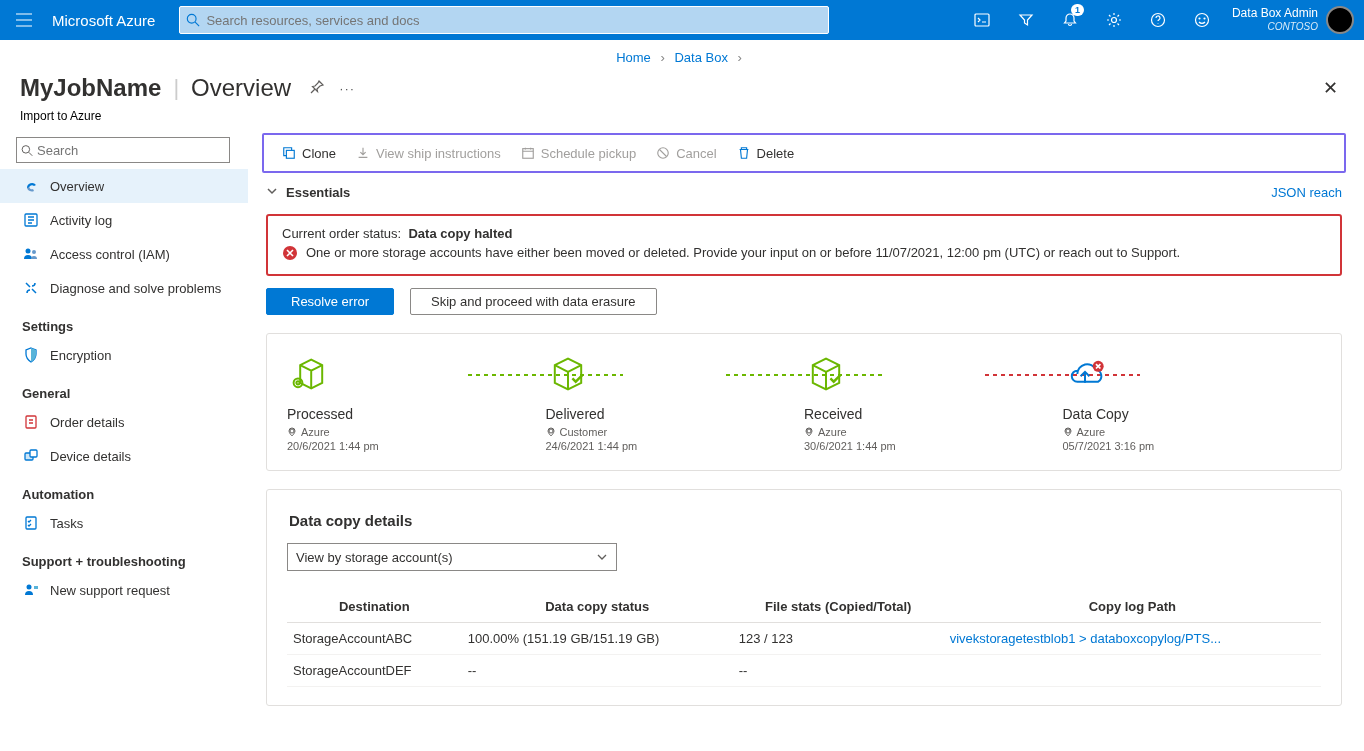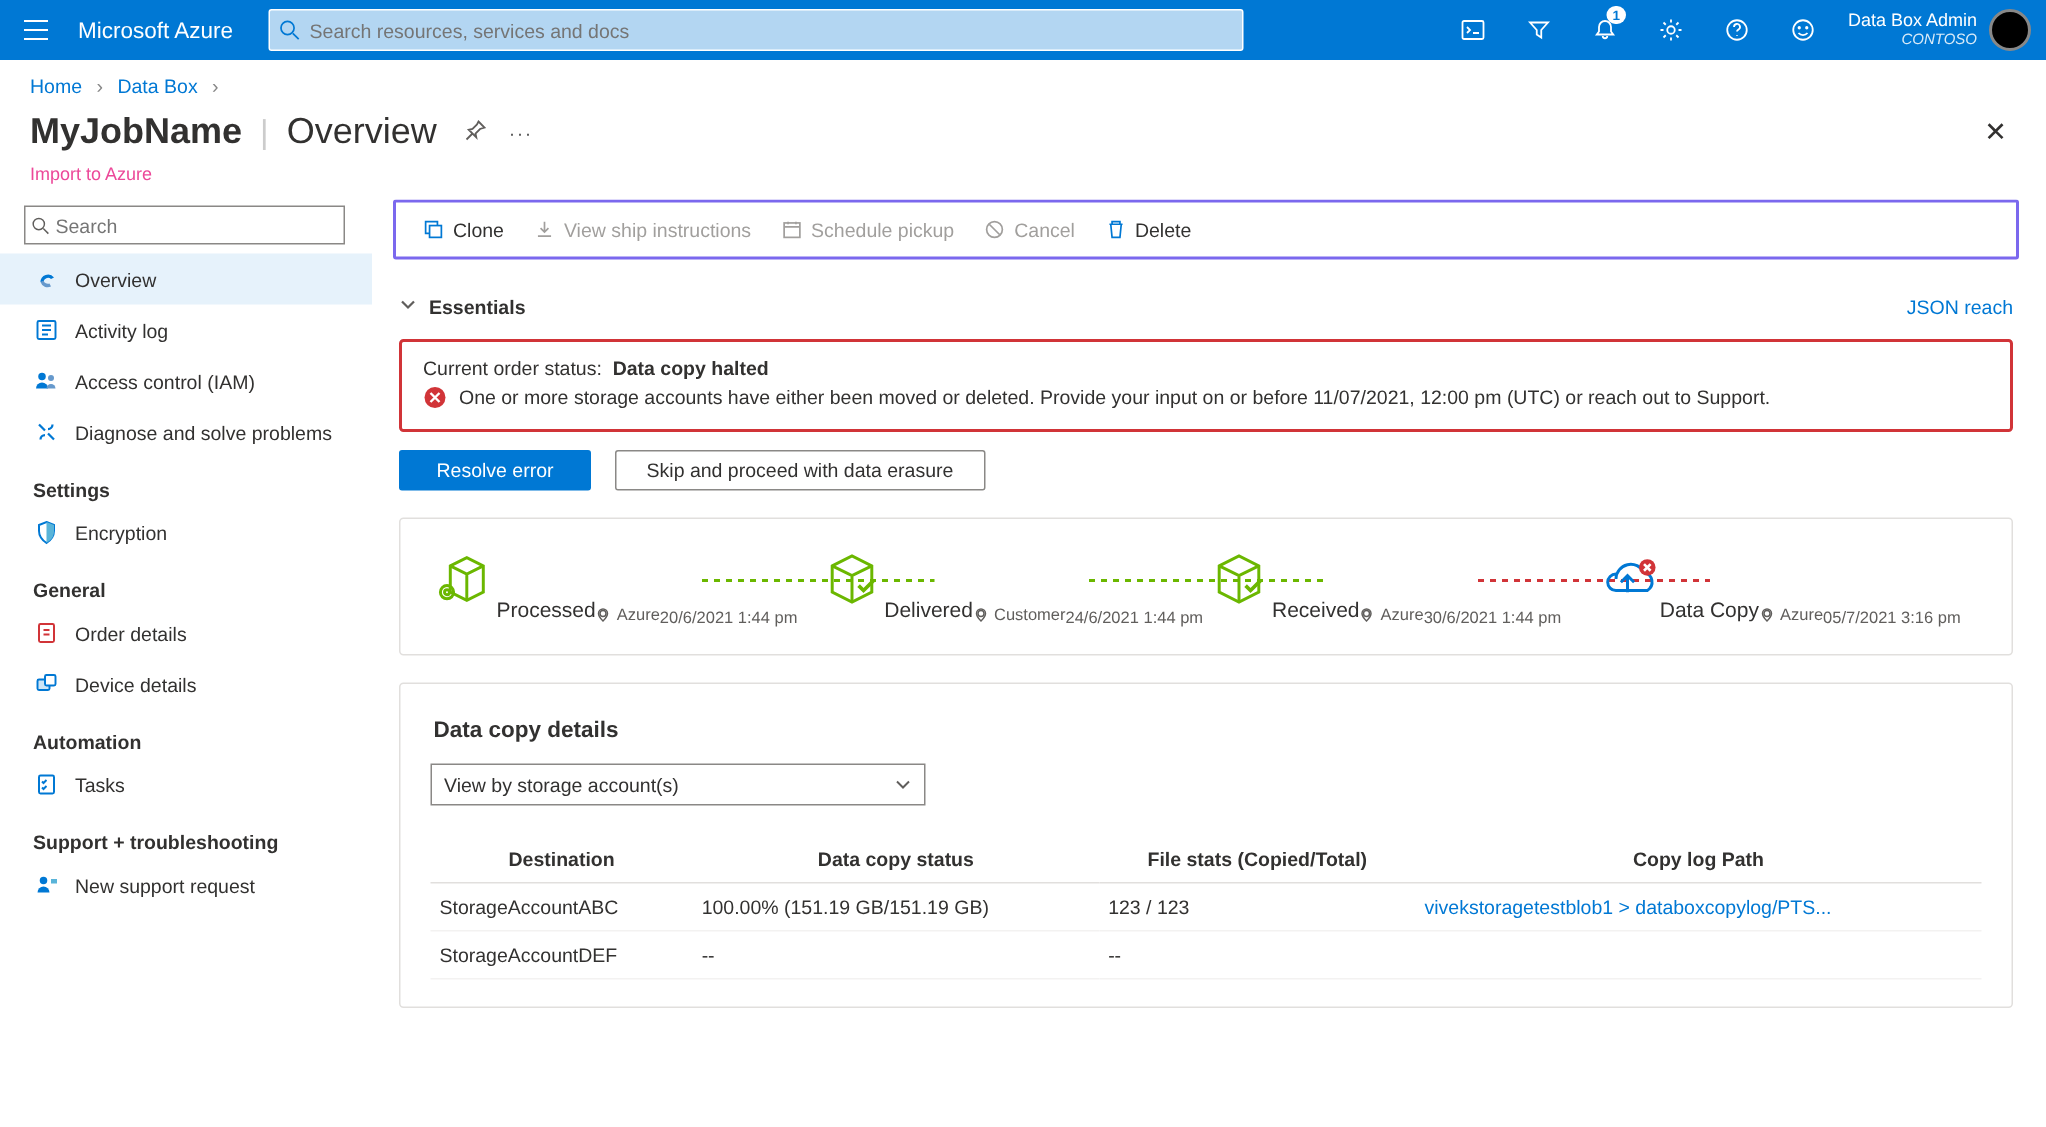--- a/index.html
+++ b/index.html
@@ -13,48 +13,48 @@
 .searchbox svg { flex-shrink: 0; }
 .searchbox input { border: none; background: transparent; outline: none; font-size: 13px; color: #333; margin-left: 6px; width: 100%; }
 .topbar-spacer { flex: 1; }
 .topicon { width: 44px; height: 40px; display: flex; justify-content: center; align-items: center; cursor: pointer; position: relative; }
 .badge { position: absolute; top: 4px; right: 8px; background: #fff; color: #0078d4; font-size: 9px; font-weight: bold; border-radius: 8px; padding: 0 4px; line-height: 12px; }
 .account { text-align: right; padding: 0 8px; font-size: 12px; line-height: 14px; }
 .account .tenant { font-size: 10px; opacity: 0.85; font-style: italic; }
 .avatar { width: 28px; height: 28px; border-radius: 50%; background: #000; border: 2px solid #888; margin-right: 10px; }
 
 
-.breadcrumb { padding: 10px 20px 6px; font-size: 13px; }
+.breadcrumb { padding: 10px 20px 6px; font-size: 13px; text-align: center; }
 .breadcrumb a { color: #0078d4; text-decoration: none; }
 .breadcrumb .sep { color: #888; padding: 0 6px; }
 
 
 .header { display: flex; align-items: center; padding: 0 20px 4px; }
 .header h1 { font-size: 24px; font-weight: 600; }
 .header .divider { color: #ccc; font-size: 22px; padding: 0 12px; font-weight: 300; }
 .header .section { font-size: 24px; font-weight: 400; }
 .header .pin { margin-left: 18px; cursor: pointer; }
 .header .more { margin-left: 14px; cursor: pointer; letter-spacing: 1px; color: #555; }
 .header-spacer { flex: 1; }
 .header .close { cursor: pointer; font-size: 18px; padding: 6px; }
-.subtitle { padding: 0 20px 10px; font-size: 12px; color: #ec4899; }
+.subtitle { padding: 0 20px 10px; font-size: 12px; color: #000000; }
 
 
 .body { display: flex; height: calc(751px - 40px - 34px - 40px - 22px); }
 .sidebar { width: 248px; border-right: none; padding: 0 0 0 16px; overflow-y: auto; }
 .sidebar-search { display: flex; align-items: center; border: 1px solid #8a8886; height: 26px; padding: 0 4px; margin: 4px 18px 6px 0; position: relative; }
 .sidebar-search input { border: none; outline: none; font-size: 13px; margin-left: 4px; width: 100%; }
 .nav-item { display: flex; align-items: center; height: 34px; padding-left: 6px; cursor: pointer; font-size: 13px; }
 .nav-item.active { background: #e6f2fb; border-left: 2px solid transparent; margin-left: -16px; padding-left: 20px; }
 .nav-item .icon { width: 18px; height: 18px; margin-right: 10px; display: flex; align-items: center; justify-content: center; }
 .nav-heading { font-size: 13px; font-weight: 600; margin: 14px 0 4px 6px; color: #323130; }
 
 
 .main { flex: 1; padding: 0 18px 0 14px; overflow-y: auto; }
-.toolbar { border: 2px solid #7b68ee; border-radius: 2px; height: 40px; display: flex; align-items: center; padding: 0 8px; margin-bottom: 18px; }
+.toolbar { border: 2px solid #7b68ee; border-radius: 2px; height: 40px; display: flex; align-items: center; padding: 0 8px; margin-bottom: 6px; }
 .tb-btn { display: flex; align-items: center; padding: 4px 10px; cursor: pointer; font-size: 13px; color: #323130; }
 .tb-btn.disabled { color: #a19f9d; cursor: default; }
 .tb-btn .icon { margin-right: 6px; display: flex; }
 .essentials { display: flex; align-items: center; padding: 6px 4px; font-size: 13px; font-weight: 600; }
 .essentials .chevron { margin-right: 8px; cursor: pointer; }
 .essentials-spacer { flex: 1; }
 .json-link { color: #0078d4; font-weight: 400; cursor: pointer; }
 
 
 .status-box { border: 2px solid #d13438; border-radius: 3px; padding: 10px 14px; margin: 8px 4px 12px; }
@@ -63,21 +63,21 @@
 .status-line2 { display: flex; align-items: flex-start; font-size: 13px; }
 .status-line2 .erricon { margin-right: 8px; flex-shrink: 0; }
 
 .action-row { display: flex; gap: 16px; margin: 10px 4px 18px; }
 .btn-primary { background: #0078d4; color: #fff; border: 1px solid #0078d4; padding: 5px 24px; font-size: 13px; cursor: pointer; border-radius: 2px; }
 .btn-secondary { background: #fff; color: #323130; border: 1px solid #8a8886; padding: 5px 20px; font-size: 13px; cursor: pointer; border-radius: 2px; }
 
 
 .card { border: 1px solid #e1dfdd; border-radius: 3px; padding: 18px 20px; margin: 0 4px 18px; }
 .timeline { display: flex; justify-content: space-around; align-items: flex-start; position: relative; }
-.tl-item { display: flex; align-items: flex-end; flex: 1; text-align: center; position: relative; }
+.tl-item { display: flex; flex-direction: column; align-items: flex-start; flex: 1; text-align: center; position: relative; }
 .tl-icon { width: 44px; height: 44px; margin-bottom: 10px; }
 .tl-label { font-size: 14px; margin-bottom: 4px; }
 .tl-sub { font-size: 11px; color: #605e5c; display: flex; align-items: center; gap: 4px; margin-bottom: 2px;}
 .tl-date { font-size: 11px; color: #605e5c; }
 .tl-line { position: absolute; top: 22px; height: 2px; background: repeating-linear-gradient(to right, #6bb700 0 4px, transparent 4px 8px); width: 60%; left: 70%; z-index: -1;}
 .tl-line.err { background: repeating-linear-gradient(to right, #d13438 0 4px, transparent 4px 8px); }
 
 
 .section-title { font-size: 15px; font-weight: 600; margin: 4px 0 14px 2px; }
 .dropdown { border: 1px solid #8a8886; width: 330px; height: 28px; display: flex; align-items: center; padding: 0 8px; font-size: 13px; cursor: pointer; margin-bottom: 20px; }

